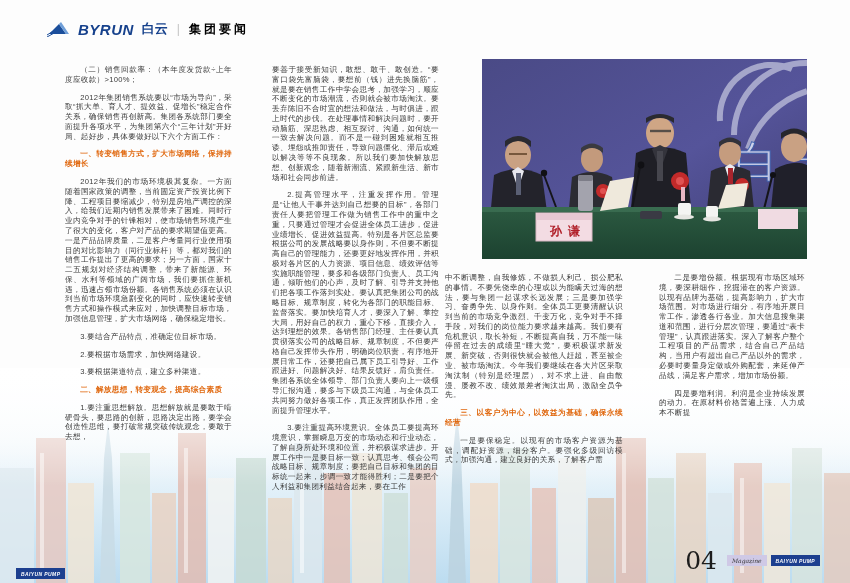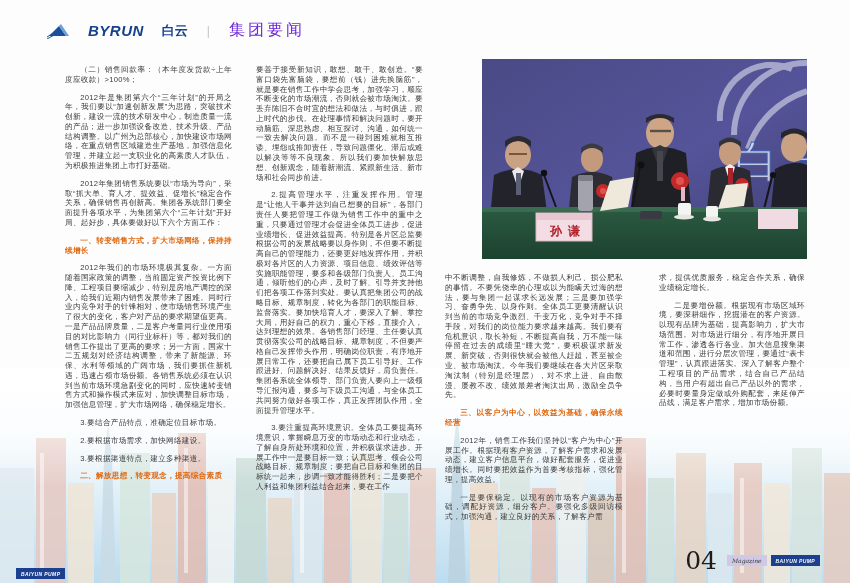--- a/index.html
+++ b/index.html
@@ -2,31 +2,31 @@
 <html><head>
 <meta charset="utf-8">
 <style>
   html,body { margin:0; padding:0; background:#fff; }
   .spread {
     position:relative; width:850px; height:583px; background:#fdfdfd;
     overflow:hidden; font-family:"Liberation Sans","DejaVu Sans",sans-serif;
     outline:1px solid #e3e3e3;
   }
   
-  .header { position:absolute; left:46px; top:20px; display:flex; align-items:center; gap:16px; z-index:5; }
+  .header { position:absolute; left:46px; top:20px; display:flex; align-items:center; gap:6px; z-index:5; }
   .logo-mark { width:26px; height:16px; }
   .brand-en { font-size:15px; font-weight:bold; font-style:italic; color:#16418c; letter-spacing:.5px; }
   .brand-cn { font-size:13px; font-weight:bold; color:#16418c; margin-left:2px; }
   .header-divider { color:#c2c2c2; font-size:12px; margin:0 3px; }
-  .section-title { font-size:16px; font-weight:normal; color:#6d28d9; letter-spacing:3px; }
+  .section-title { font-size:12px; font-weight:bold; color:#000000; letter-spacing:3px; }
   
   .col { position:absolute; z-index:2; font-size:7.6px; line-height:1.29;
          color:#3b3b3b; letter-spacing:.3px; overflow:hidden; text-align:justify; }
   .col-1 { left:57px;  top:57px;  width:183px; height:478px; }
-  .col-2 { left:248px; top:57px;  width:183px; height:468px; }
+  .col-2 { left:264px; top:57px;  width:183px; height:468px; }
   .col-3 { left:437px; top:265px; width:194px; height:280px; }
   .col-4 { left:651px; top:265px; width:162px; height:280px; }
   .para { margin:8px; text-indent:2em; }
   .para.cont { text-indent:0; }
   .para.heading { color:#e0680f; font-weight:bold; }
   
   .photo { position:absolute; left:482px; top:59px; width:325px; height:200px; z-index:3; }
   .photo svg { display:block; }
   
   .skyline { position:absolute; left:0; bottom:0; width:850px; height:215px; z-index:1; }
@@ -102,43 +102,42 @@
         <rect x="300" y="60" width="4" height="115"></rect>
           <rect x="622" y="55" width="4" height="120"></rect>
         <rect x="740" y="80" width="4" height="95"></rect>
       </g>
     </svg>
     <div class="sky-wash"></div>
   </div>
 
   <div class="col col-1">
       <p class="para body">（二）销售回款率：（本年度发货款÷上年度应收款）&gt;100%；</p>
-      <p class="para body">2012年是集团第六个“三年计划”的开局之年，我们要以“加速创新发展”为思路，突破技术创新，建设一流的技术研发中心，制造质量一流的产品；进一步加强设备改造、技术升级、产品结构调整。以广州为总部核心，加快建设市场网络，在重点销售区域建造生产基地，加强信息化管理，并建立起一支职业化的高素质人才队伍，为积极推进集团上市打好基础。</p>
       <p class="para body">2012年集团销售系统要以“市场为导向”，采取“抓大单、育人才、提效益、促增长”稳定合作关系，确保销售再创新高。集团各系统部门要全面提升各项水平，为集团第六个“三年计划”开好局、起好步，具体要做好以下六个方面工作：</p>
       <p class="para heading">一、转变销售方式，扩大市场网络，保持持续增长</p>
       <p class="para body">2012年我们的市场环境极其复杂。一方面随着国家政策的调整，当前固定资产投资比例下降、工程项目要缩减少，特别是房地产调控的深入，给我们近期内销售发展带来了困难。同时行业内竞争对手的针锋相对，使市场销售环境产生了很大的变化，客户对产品的要求期望值更高。一是产品品牌质量，二是客户考量同行业使用项目的对比影响力（同行业标杆）等，都对我们的销售工作提出了更高的要求；另一方面，国家十二五规划对经济结构调整，带来了新能源、环保、水利等领域的广阔市场，我们要抓住新机遇，迅速占领市场份额。各销售系统必须在认识到当前市场环境急剧变化的同时，应快速转变销售方式和操作模式来应对，加快调整目标市场，加强信息管理，扩大市场网络，确保稳定增长。</p>
       <p class="para body">3.要结合产品特点，准确定位目标市场。</p>
       <p class="para body">2.要根据市场需求，加快网络建设。</p>
       <p class="para body">3.要根据渠道特点，建立多种渠道。</p>
       <p class="para heading">二、解放思想，转变观念，提高综合素质</p>
+      <p class="para body">1.要注重思想解放。思想解放就是要敢于啃硬骨头，要思路的创新，思路决定出路，要学会创造性思维，要打破常规突破传统观念，要敢于去想，</p>
     </div>
   <div class="col col-2">
       <p class="para cont">要善于接受新知识，敢想、敢干、敢创造。“要富口袋先富脑袋，要想前（钱）进先换脑筋”，就是要在销售工作中学会思考，加强学习，顺应不断变化的市场潮流，否则就会被市场淘汰。要丢弃陈旧不合时宜的想法和做法，与时俱进，跟上时代的步伐。在处理事情和解决问题时，要开动脑筋、深思熟虑、相互探讨、沟通，如何统一一致去解决问题。而不是一碰到困难就相互推诿、埋怨或推卸责任，导致问题僵化、滞后或难以解决等等不良现象。所以我们要加快解放思想、创新观念，随着新潮流、紧跟新生活、新市场和社会同步前进。</p>
       <p class="para body">2.提高管理水平，注重发挥作用。管理是“让他人干事并达到自己想要的目标”，各部门责任人要把管理工作做为销售工作中的重中之重，只要通过管理才会促进全体员工进步，促进业绩增长、促进效益提高。特别是各片区总监要根据公司的发展战略要以身作则，不但要不断提高自己的管理能力，还要更好地发挥作用，并积极对各片区的人力资源、项目信息、绩效评估等实施职能管理，要多和各级部门负责人、员工沟通，倾听他们的心声，及时了解、引导并支持他们把各项工作落到实处。要认真把集团公司的战略目标、规章制度，转化为各部门的职能目标、监督落实。要加快培育人才，要深入了解、掌控大局，用好自己的权力，重心下移，直接介入，达到理想的效果。各销售部门经理、主任要认真贯彻落实公司的战略目标、规章制度，不但要严格自己发挥带头作用，明确岗位职责，有序地开展日常工作，还要把自己属下员工引导好、工作跟进好、问题解决好、结果反馈好，肩负责任。集团各系统全体领导、部门负责人要向上一级领导汇报沟通，要多与下级员工沟通，与全体员工共同努力做好各项工作，真正发挥团队作用，全面提升管理水平。</p>
       <p class="para body">3.要注重提高环境意识。全体员工要提高环境意识，掌握瞬息万变的市场动态和行业动态，了解自身所处环境和位置，并积极谋求进步。开展工作中一是要目标一致；认真思考、领会公司战略目标、规章制度；要把自己目标和集团的目标统一起来，步调一致才能得胜利；二是要把个人利益和集团利益结合起来，要在工作</p>
     </div>
   <div class="col col-3">
       <p class="para cont">中不断调整，自我修炼，不做损人利己、损公肥私的事情。不要凭侥幸的心理或以为能瞒天过海的想法，要与集团一起谋求长远发展；三是要加强学习、奋勇争先、以身作则。全体员工更要清醒认识到当前的市场竞争激烈、千变万化，竞争对手不择手段，对我们的岗位能力要求越来越高。我们要有危机意识，取长补短，不断提高自我，万不能一味停留在过去的成绩里“睡大觉”，要积极谋求新发展、新突破，否则很快就会被他人赶超，甚至被企业、被市场淘汰。今年我们要继续在各大片区采取淘汰制（特别是经理层），对不求上进、自由散漫、屡教不改、绩效最差者淘汰出局，激励全员争先。</p>
       <p class="para heading">三、以客户为中心，以效益为基础，确保永续经营</p>
-      <p class="para body">2012年，销售工作我们坚持以“客户为中心”开展工作。根据现有客户资源，了解客户需求和发展动态，建立客户信息平台，做好配套服务，促进业绩增长。同时要把效益作为首要考核指标，强化管理，提高效益。</p>
       <p class="para body">一是要保稳定。以现有的市场客户资源为基础，调配好资源，细分客户。要强化多级回访模式，加强沟通，建立良好的关系，了解客户需</p>
     </div>
   <div class="col col-4">
-      <p class="para cont">求，提供优质服务，稳定合作关系，确保业绩稳定增长。</p>
       <p class="para body">二是要增份额。根据现有市场区域环境，要深耕细作，挖掘潜在的客户资源。以现有品牌为基础，提高影响力，扩大市场范围。对市场进行细分，有序地开展日常工作，渗透各行各业。加大信息搜集渠道和范围，进行分层次管理，要通过“表卡管理”，认真跟进落实。深入了解客户整个工程项目的产品需求，结合自己产品结构，当用户有超出自己产品以外的需求，必要时要量身定做或外购配套，来延伸产品线，满足客户需求，增加市场份额。</p>
+      <p class="para body">四是要增利润。利润是企业持续发展的动力。在原材料价格普遍上涨、人力成本不断提</p>
     </div>
 
   <div class="photo">
     <svg width="325" height="200" viewBox="0 0 325 200">
       <defs>
         <linearGradient id="bg" x1="0" y1="0" x2="1" y2="1">
           <stop offset="0" stop-color="#4a4a86"></stop>
             <stop offset=".55" stop-color="#55549a"></stop>
             <stop offset="1" stop-color="#3f3e72"></stop>
         </linearGradient>

